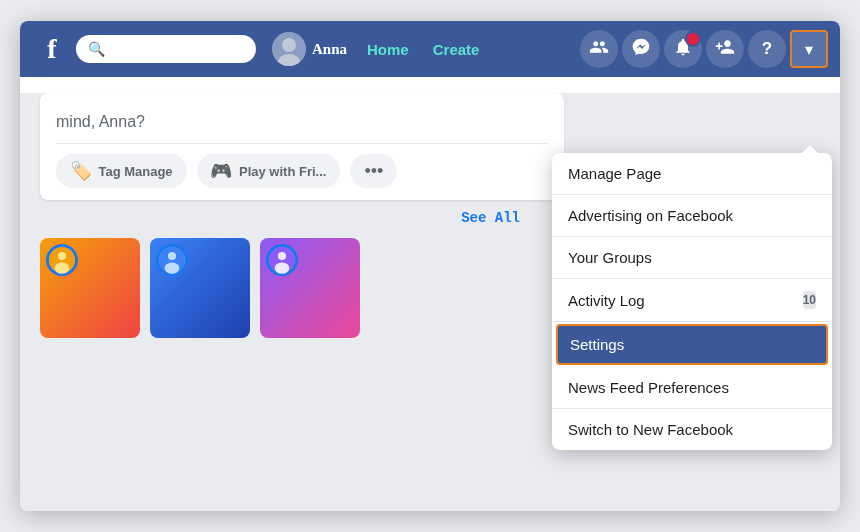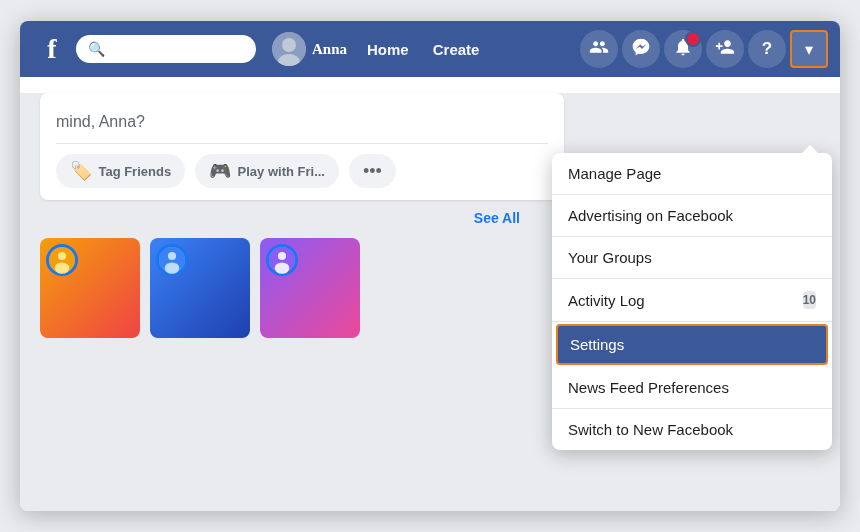--- a/index.html
+++ b/index.html
@@ -98,21 +98,21 @@
       color: #fff;
     }
 
     .fb-nav-links {
       display: flex;
       align-items: center;
       gap: 24px;
       margin-left: 20px;
     }
     .fb-nav-link {
-      color: #ffffff;
+      color: #5eead4;
       font-size: 15px;
       font-weight: 600;
       cursor: pointer;
       opacity: 0.95;
       text-decoration: none;
     }
 
     .fb-nav-icons {
       display: flex;
       align-items: center;
@@ -224,20 +224,21 @@
     
     .stories-section {
       margin: 10px 0 0 20px;
       width: 480px;
     }
     .stories-header {
       display: flex;
       justify-content: space-between;
       margin-bottom: 12px;
       align-items: flex-start;
+      font-family: Liberation Mono, monospace;
     }
     .see-all-link {
       color: #1877f2;
       font-size: 14px;
       cursor: pointer;
       font-weight: 600;
     }
     .stories-row {
       display: flex;
       gap: 10px;
@@ -406,21 +407,21 @@
     </div>
   </nav>
 
   <div class="fb-main">
 
     <div class="fb-post-box">
       <div class="post-mind">mind, Anna?</div>
       <div class="post-actions">
         <button class="post-action-btn">
           <span class="post-action-icon">🏷️</span>
-          <span>Tag Friends</span>
+          <span>Tag Manage</span>
         </button>
         <button class="post-action-btn">
           <span class="post-action-icon">🎮</span>
           <span>Play with Fri...</span>
         </button>
         <button class="post-action-more">
           <span>•••</span>
         </button>
       </div>
     </div>

